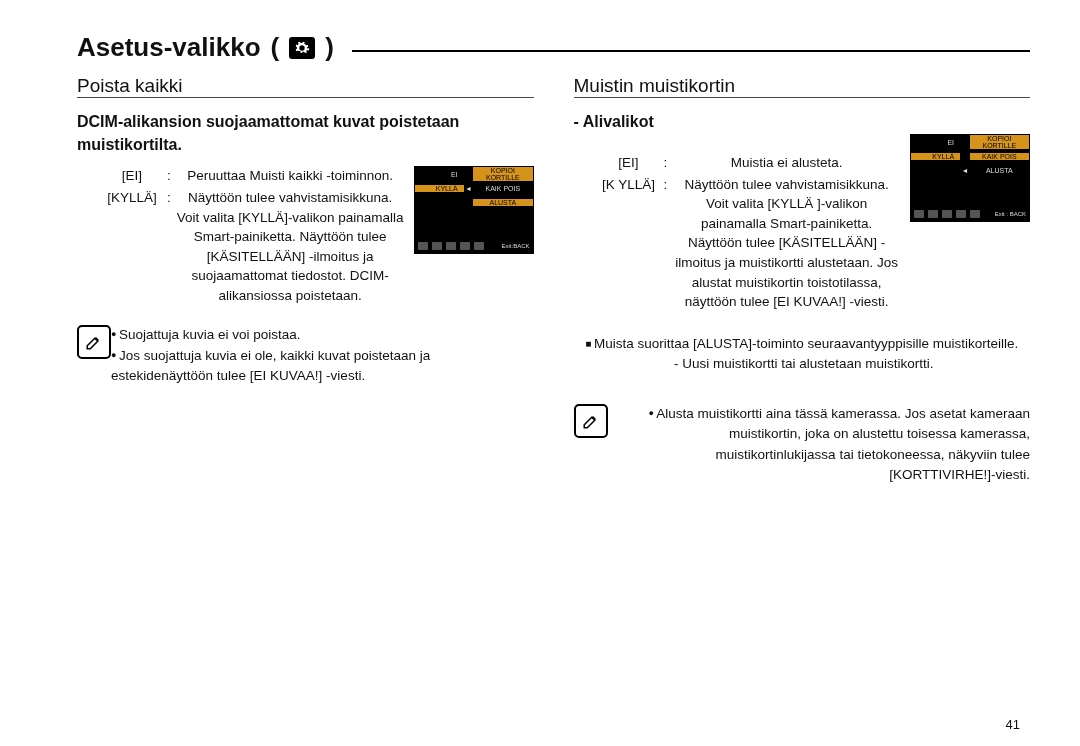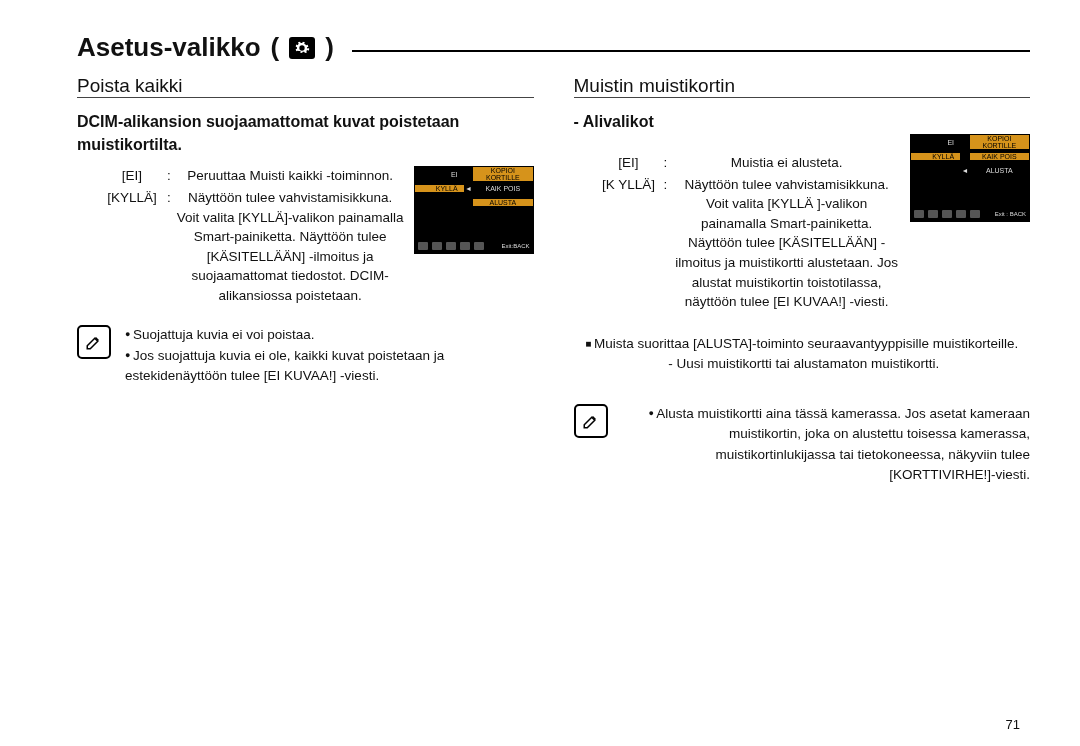--- a/index.html
+++ b/index.html
@@ -65,21 +65,21 @@
     margin:0 0 10px 0;
     font-weight:bold;
   }
   .indent { margin-left:26px;text-align:center; }
   .opt-row { display:flex; align-items:flex-start; gap:6px; font-size:13.5px; line-height:1.45; margin-bottom:2px;}
   .opt-key { min-width:58px;}
   .opt-sep { }
   .opt-val { flex:1; }
   .note-box {
     display:flex;
-    gap:14px;
+    gap:0;
     margin-top:20px;
   }
   .note-icon {
     width:30px;height:30px;
     border:2px solid #000;
     border-radius:5px;
     display:flex;align-items:center;justify-content:center;
     flex:0 0 30px;
   }
   .note-icon svg{stroke:#000;fill:none;stroke-width:2;}
@@ -239,32 +239,32 @@
             <span class="g"></span>
             <span class="g"></span>
             <span class="g"></span>
             <span class="txt">Exit : BACK</span>
           </div>
         </div>
       </div>
 
       <ul class="sqbul" style="margin-top:22px;text-align:center;">
         <li class="sq">Muista suorittaa [ALUSTA]-toiminto seuraavantyyppisille muistikorteille.</li>
-        <li class="dash">Uusi muistikortti tai alustamaton muistikortti.</li>
+        <li class="dash">Uusi muistikortti tai alustetaan muistikortti.</li>
       </ul>
 
       <div class="note-box" style="margin-top:30px;text-align:right;">
         <div class="note-icon">
           <svg width="18" height="18" viewBox="0 0 24 24">
               <path d="M3 17l10-10 4 4L7 21H3v-4z"></path>
               <path d="M14 6l4 4"></path>
             </svg>
         </div>
         <ul class="bullets">
           <li>Alusta muistikortti aina tässä kamerassa. Jos asetat kameraan muistikortin, joka on alustettu toisessa kamerassa, muistikortinlukijassa tai tietokoneessa, näkyviin tulee [KORTTIVIRHE!]-viesti.</li>
         </ul>
       </div>
     </div>
 
   </div>
 
-  <div class="pagenum">71</div>
+  <div class="pagenum">41</div>
 </div>
 
 </body></html>

